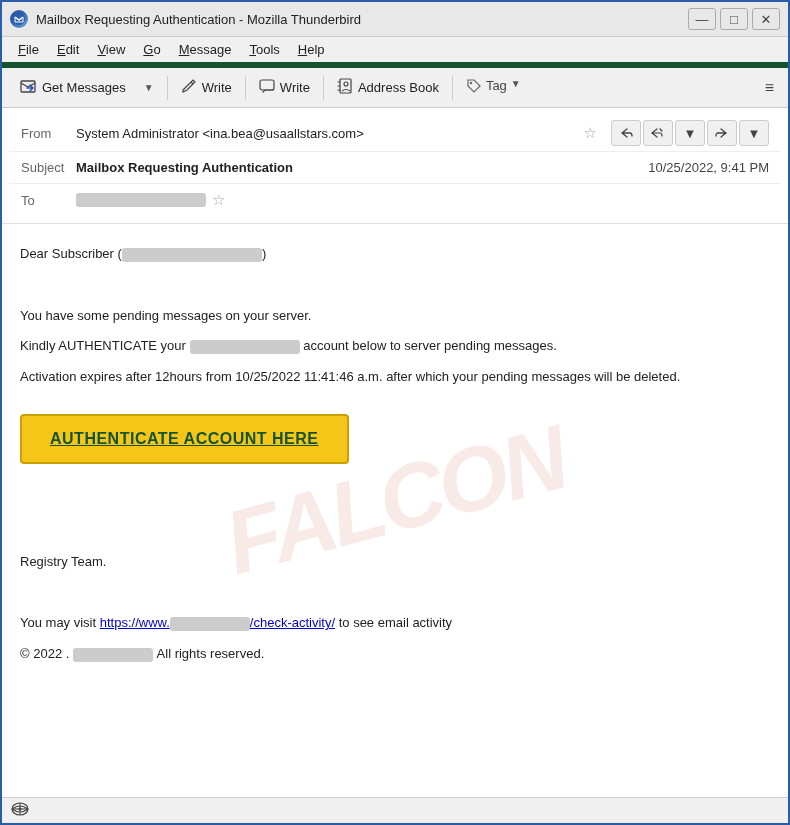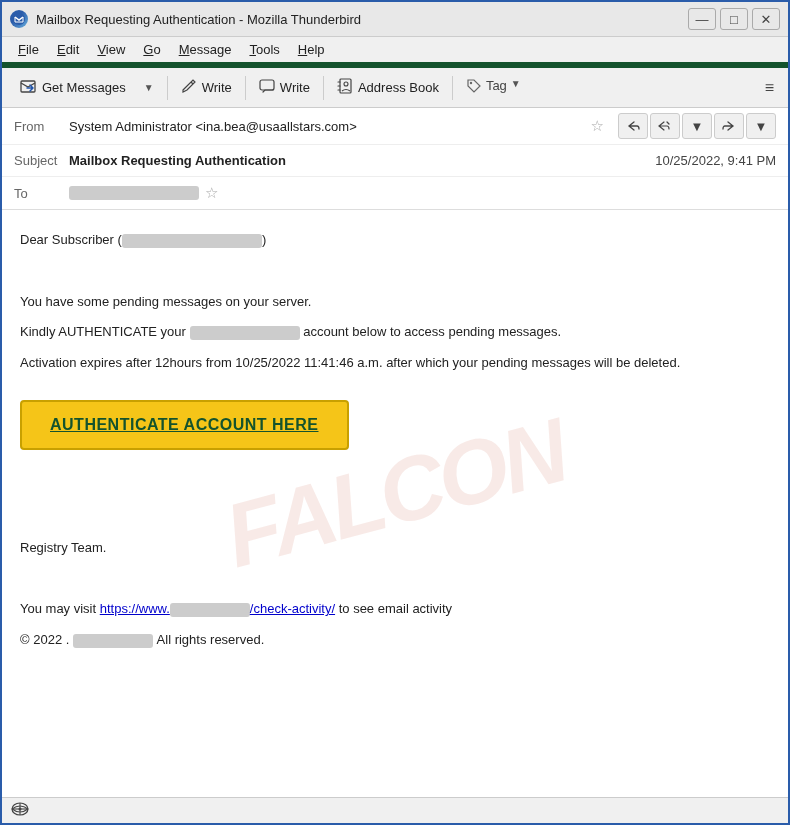--- a/index.html
+++ b/index.html
@@ -123,21 +123,21 @@
       padding: 4px 6px;
       cursor: pointer;
       color: #444;
       border-radius: 3px;
     }
     .spacer { flex: 1; }
     
     .email-header {
       background: #fff;
       border-bottom: 1px solid #ddd;
-      padding: 0;
+      padding: 7px;
     }
     .email-header-row {
       display: flex;
       align-items: center;
       padding: 5px 12px;
       border-bottom: 1px solid #eee;
       min-height: 32px;
     }
     .email-header-row:last-child { border-bottom: none; }
     .header-label {
@@ -393,21 +393,21 @@
       <p>
         <span>Dear Subscriber (</span><span class="blurred-text" style="width:140px;height:14px;display:inline-block;vertical-align:middle;">&nbsp;</span><span>)</span>
       </p>
 
       <p>&nbsp;</p>
 
       <p>
         <span>You have some pending messages on your server.</span>
       </p>
       <p>
-        <span>Kindly AUTHENTICATE your</span>&nbsp;<span class="blurred-text" style="width:110px;height:14px;display:inline-block;vertical-align:middle;">&nbsp;</span>&nbsp;<span>account below to access pending messages.</span>
+        <span>Kindly AUTHENTICATE your</span>&nbsp;<span class="blurred-text" style="width:110px;height:14px;display:inline-block;vertical-align:middle;">&nbsp;</span>&nbsp;<span>account below to server pending messages.</span>
       </p>
       <p>
         <span>Activation expires after 12hours from 10/25/2022 11:41:46 a.m. after which your pending messages will be deleted.</span>
       </p>
 
       <p>
         <button class="authenticate-btn">AUTHENTICATE ACCOUNT HERE</button>
       </p>
 
       <p>&nbsp;</p>

